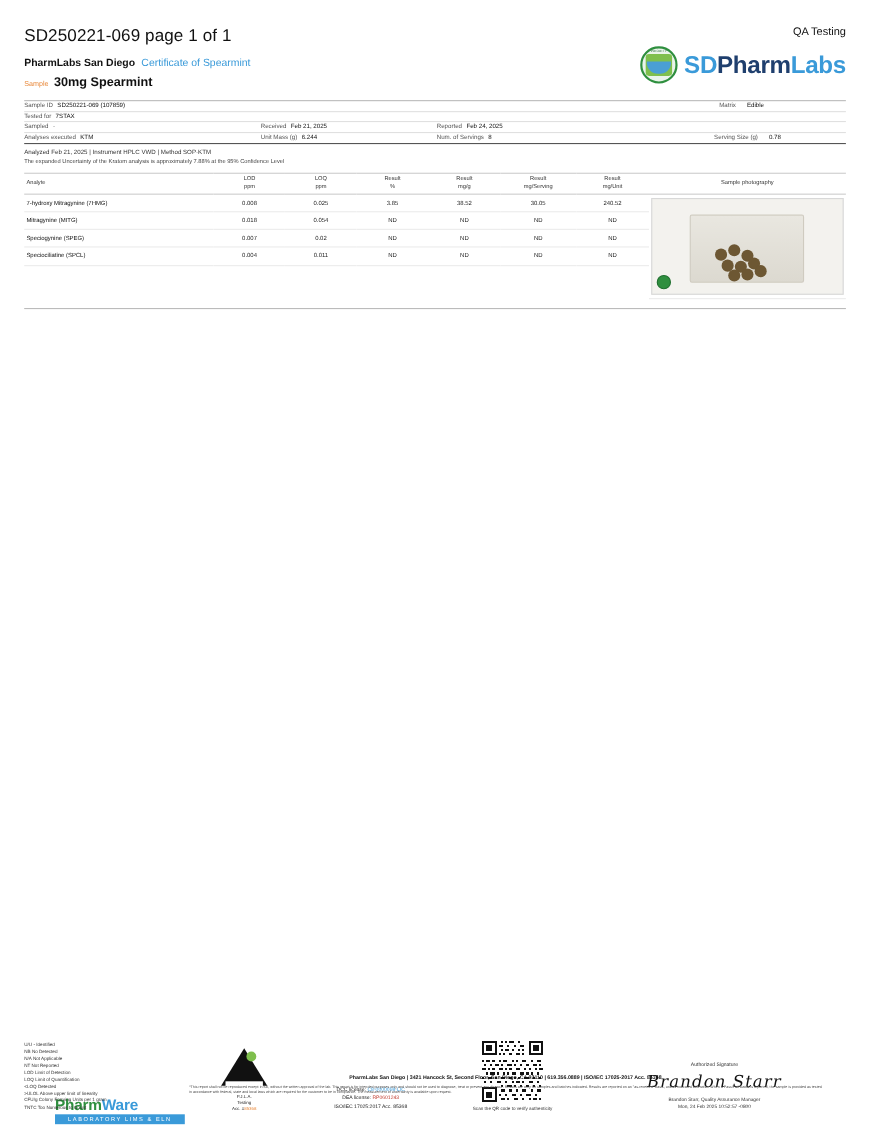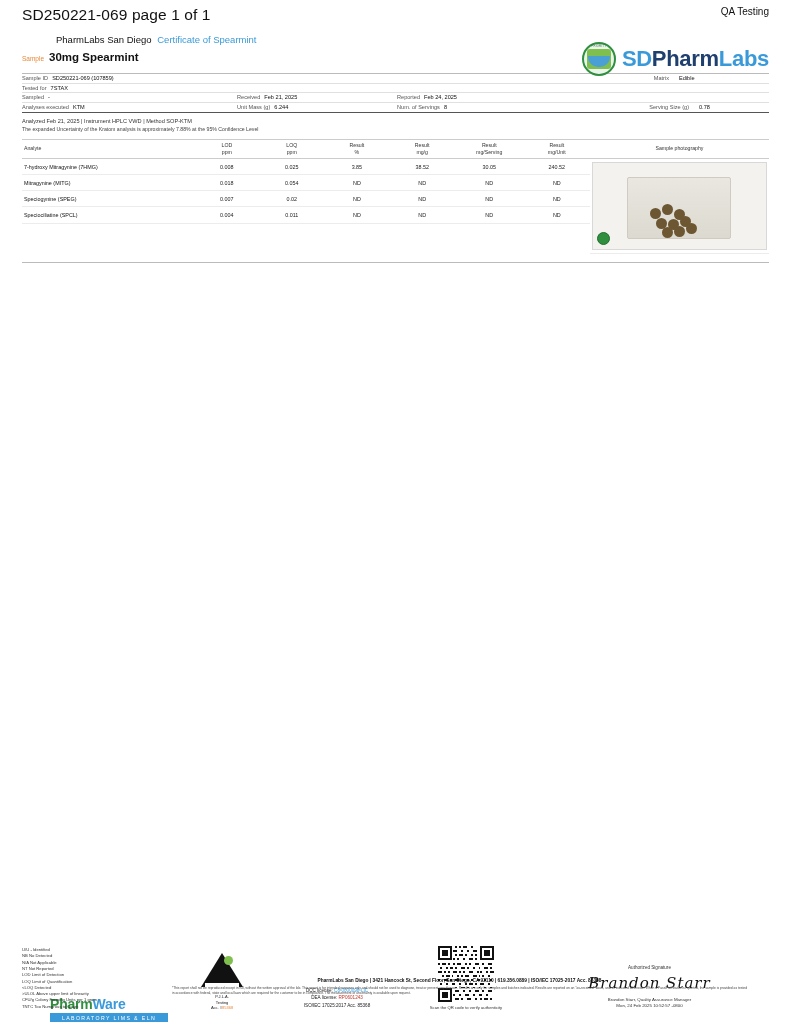--- a/index.html
+++ b/index.html
@@ -8,26 +8,26 @@
     width: 791px; height: 1024px;
     background: #ffffff;
     font-family: "Liberation Sans", sans-serif;
     color: #1a1a1a;
     position: relative;
     overflow: hidden;
   }
   .page { position: relative; width: 791px; height: 1024px; padding: 0 22px; }
 
   
-  .top-row { display:flex; justify-content:space-between; align-items:flex-start; padding-top:6px; }
+  .top-row { display:flex; justify-content:space-between; align-items:flex-start; padding-top:24px; }
   .doc-id { font-size: 15.5px; font-weight: 400; letter-spacing: .1px; color:#111; }
   .qa-title { font-size: 10px; color:#111; }
 
   .lab-line { margin-top: 10px; font-size: 9.5px; }
-  .lab-name { font-weight: normal; color:#111; font-size:9.5px;margin-left:34px; }
+  .lab-name { font-weight: bold; color:#111; font-size:9.5px; }
   .coa-text { color:#3a9ad9; font-size:9.5px; margin-left:3px; }
 
   .sample-line { margin-top: 6px; display:flex; align-items:baseline; gap:5px; }
   .sample-label { color:#e8883a; font-size:6.5px; }
   .sample-name { font-size:11.5px; font-weight:bold; color:#111; }
 
   .brand { position:absolute; right:22px; top:42px; display:flex; align-items:center; gap:6px; }
   .brand-text { font-size:22px; font-weight:bold; letter-spacing:-.3px; }
   .brand-text .sd { color:#3a9ad9; }
   .brand-text .pharm { color:#1f3f6e; }

